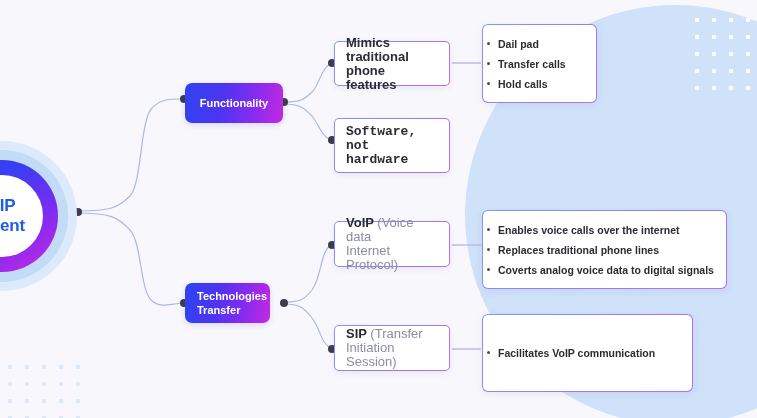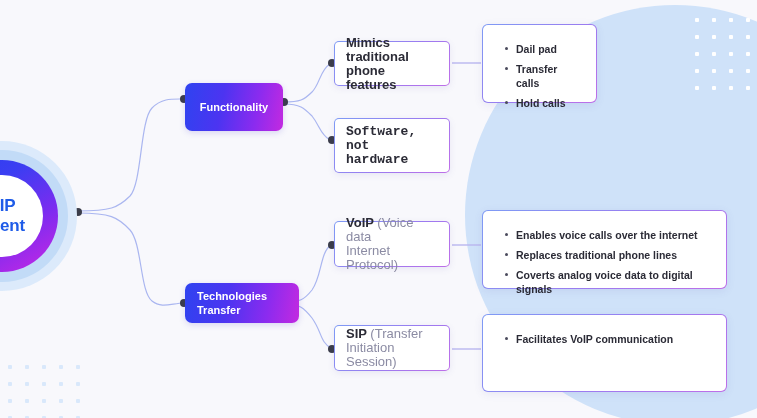--- a/index.html
+++ b/index.html
@@ -104,26 +104,26 @@
     align-items:center;
     box-shadow:0 2px 6px rgba(80,60,200,0.18);
   }
   .branch-node .btext {
     color:#ffffff;
     font-size:11px;
     font-weight:bold;
     line-height:14px;
   }
   #node-functionality {
-    left:185px; top:83px; width:98px; height:48px;
+    left:185px; top:83px; width:98px; height:40px;
     justify-content:center;
   }
   #node-functionality .btext { text-align:center; }
   #node-technologies {
-    left:185px; top:283px; width:114px; height:40px;
+    left:185px; top:283px; width:85px; height:40px;
     padding-left:12px;
   }
 
   
   .label-box {
     position:absolute;
     background:#ffffff;
     border-radius:5px;
     padding:8px 11px;
     display:flex;
@@ -149,29 +149,30 @@
   #box-mimics       { left:334px; top:41px;  width:116px; height:45px; }
   #box-software     { left:334px; top:118px; width:116px; height:55px;font-family:Liberation Mono, monospace; }
   #box-voip         { left:334px; top:221px; width:116px; height:46px; }
   #box-sip          { left:334px; top:325px; width:116px; height:46px; }
 
   
   .list-box {
     position:absolute;
     background:#ffffff;
     border-radius:6px;
-    padding:11px 20px;
+    padding:11px 2px;
     border:1px solid transparent;
     background-image:
       linear-gradient(#ffffff,#ffffff),
       linear-gradient(135deg,#7e9bf5 0%,#9b7bf0 55%,#bf6ee8 100%);
     background-origin:border-box;
     background-clip:padding-box, border-box;
     box-shadow:0 2px 8px rgba(90,80,170,0.10);
     display:flex; flex-direction:column;
+    justify-content:center;
   }
   .list-box ul { list-style:none; }
   .list-box li {
     position:relative;
     padding-left:13px;
     font-size:10.5px;
     line-height:14px;
     color:#2b2b36;
     font-weight:bold;
     margin:6px 0;
@@ -179,21 +180,21 @@
   .list-box li:before {
     content:"";
     position:absolute;
     left:2px; top:5px;
     width:3px; height:3px;
     border-radius:50%;
     background:#4a4a5c;
   }
   #list-functionality { left:482px; top:24px;  width:115px; height:79px; }
   #list-voip          { left:482px; top:210px; width:245px; height:79px; }
-  #list-sip           { left:482px; top:314px; width:245px; height:78px; }
+  #list-sip           { left:482px; top:314px; width:211px; height:78px; }
 </style>
 </head>
 <body>
 
 <div id="canvas">
 
   <div class="bg-circle"></div>
   <div class="dots" id="dots-topright" style="left: 695px; top: 18px;">
       <span class="dot" style="left: 0px; top: 0px;"></span>
       <span class="dot" style="left: 17px; top: 0px;"></span>

